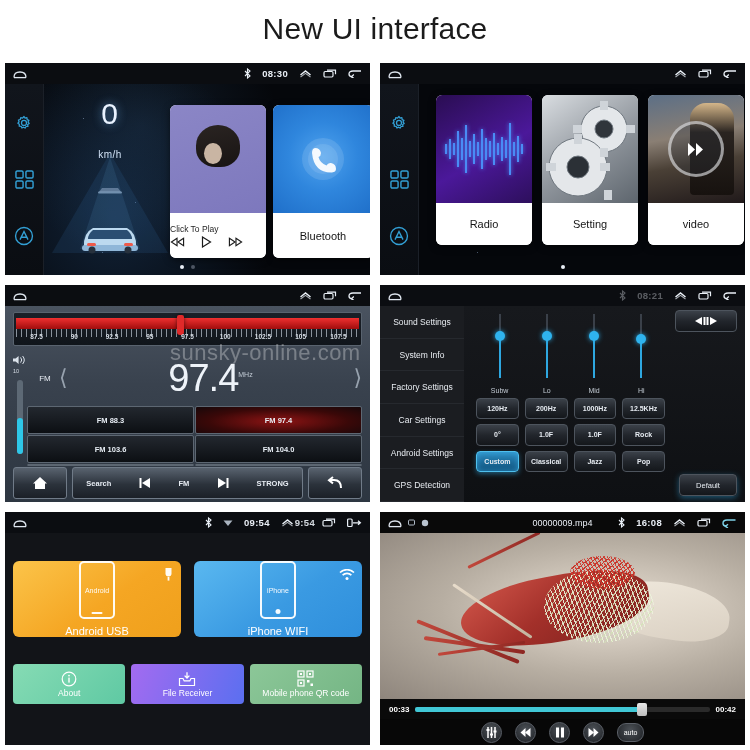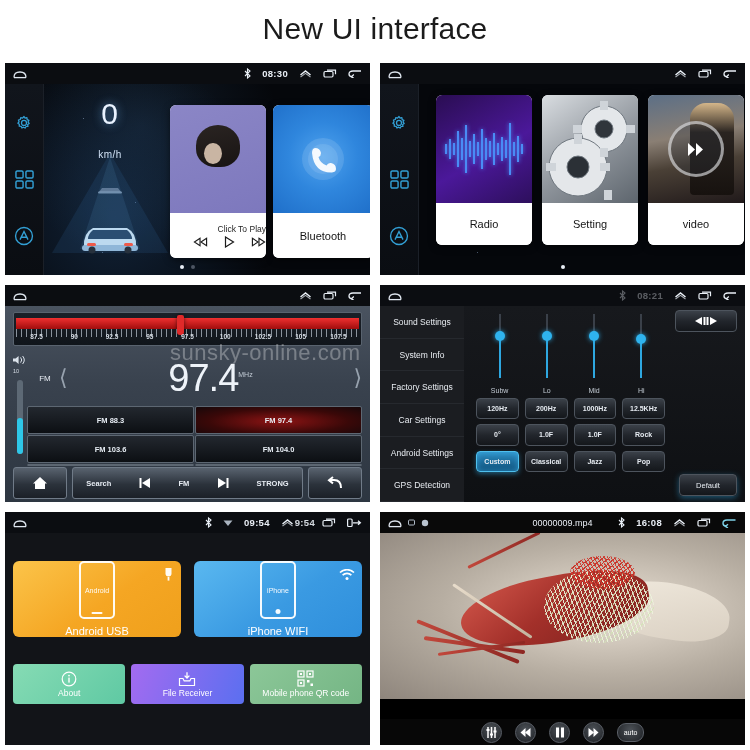--- a/index.html
+++ b/index.html
@@ -112,21 +112,21 @@
     position: relative; overflow:hidden;
   }
   .singer::before{
     content:""; position:absolute; left:22%; top:8%; width:56%; height:52%;
     border-radius:50% 50% 44% 44%; background:linear-gradient(170deg,#2a2422,#181413);
   }
   .singer::after{
     content:""; position:absolute; left:33%; top:30%; width:22%; height:26%;
     border-radius:50%; background:#c9b5a3;
   }
-  .t-foot { height: 45px; background:#fff; display:flex; flex-direction:column; align-items:flex-end; justify-content:center; gap:2px;}
+  .t-foot { height: 45px; background:#fff; display:flex; flex-direction:column; align-items:flex-start; justify-content:center; gap:2px;}
   .t-foot-label { font-size: 8.5px; color:#1f1f1f; }
   .mc-row { display:flex; gap:16px; align-items:center; color:#1b1b1b; }
   .t-bt-art {
     height: 108px;
     background: radial-gradient(circle at 50% 48%, #4ea2ee 0%, #2f86dd 46%, #1f6fc9 100%);
     display:flex; align-items:center; justify-content:center;
   }
   .t-bt-label { font-size: 11px; color:#141414; }
   .t-bt-foot { height:45px; background:#fff; display:flex; align-items:center; justify-content:center; }
   .dots { position:absolute; left:0; right:0; bottom:6px; display:flex; justify-content:center; gap:7px; }
@@ -925,20 +925,28 @@
                 </span>
               <span class="ic">
                   <svg width="15" height="10" viewBox="0 0 15 10">
                     <path d="M13.5 2 H5 Q1 2 1 5.2 Q1 8 4.2 8" fill="none" stroke="#7fd2e8" stroke-width="1.4"></path>
                     <path d="M6 6.2 L3.4 8.4 L6 10" fill="none" stroke="#7fd2e8" stroke-width="1.4"></path>
                   </svg>
                 </span>
             </span>
           </div>
 
+          <div class="vid-seek">
+            <span class="vtime">00:33</span>
+            <div class="seek-track">
+              <div class="seek-fill" id="seek-fill" style="width: 77%;"></div>
+              <div class="seek-knob" id="seek-knob" style="left: 77%;"></div>
+            </div>
+            <span class="vtime">00:42</span>
+          </div>
 
           <div class="vid-ctrl">
             <div class="vbtn">
                 <svg width="13" height="13" viewBox="0 0 13 13">
                   <path d="M3 1v11M6.5 1v11M10 1v11" stroke="#fff" stroke-width="1.5"></path>
                   <rect x="1.5" y="3" width="3" height="2" fill="#fff"></rect>
                   <rect x="5" y="7.5" width="3" height="2" fill="#fff"></rect>
                   <rect x="8.5" y="4.5" width="3" height="2" fill="#fff"></rect>
                 </svg>
               </div>

